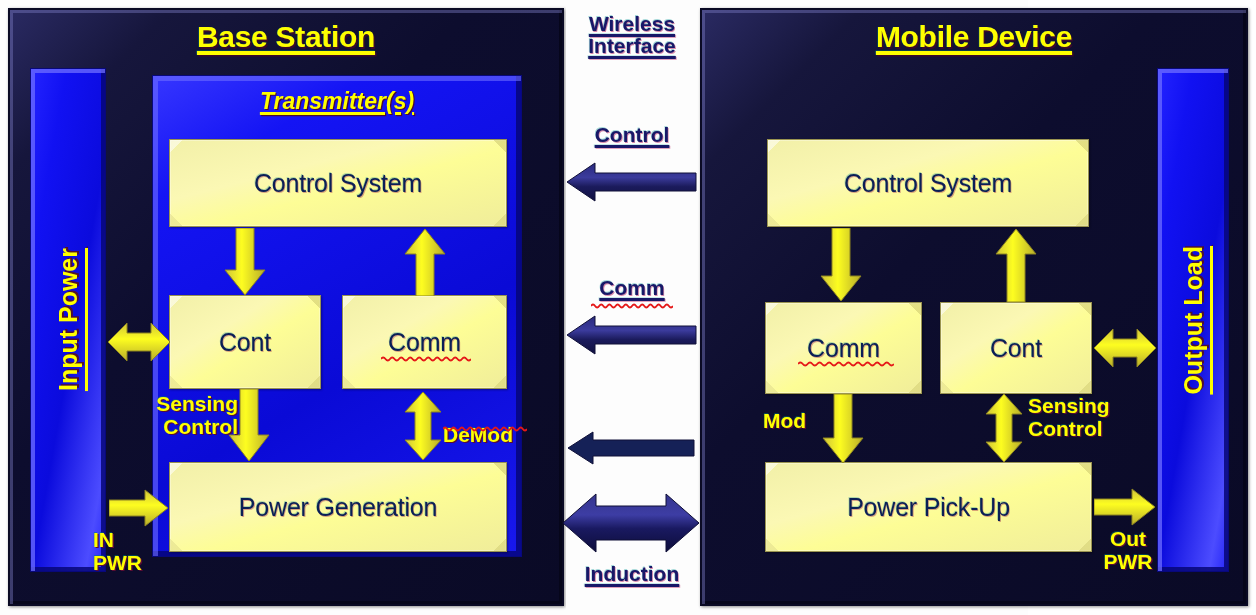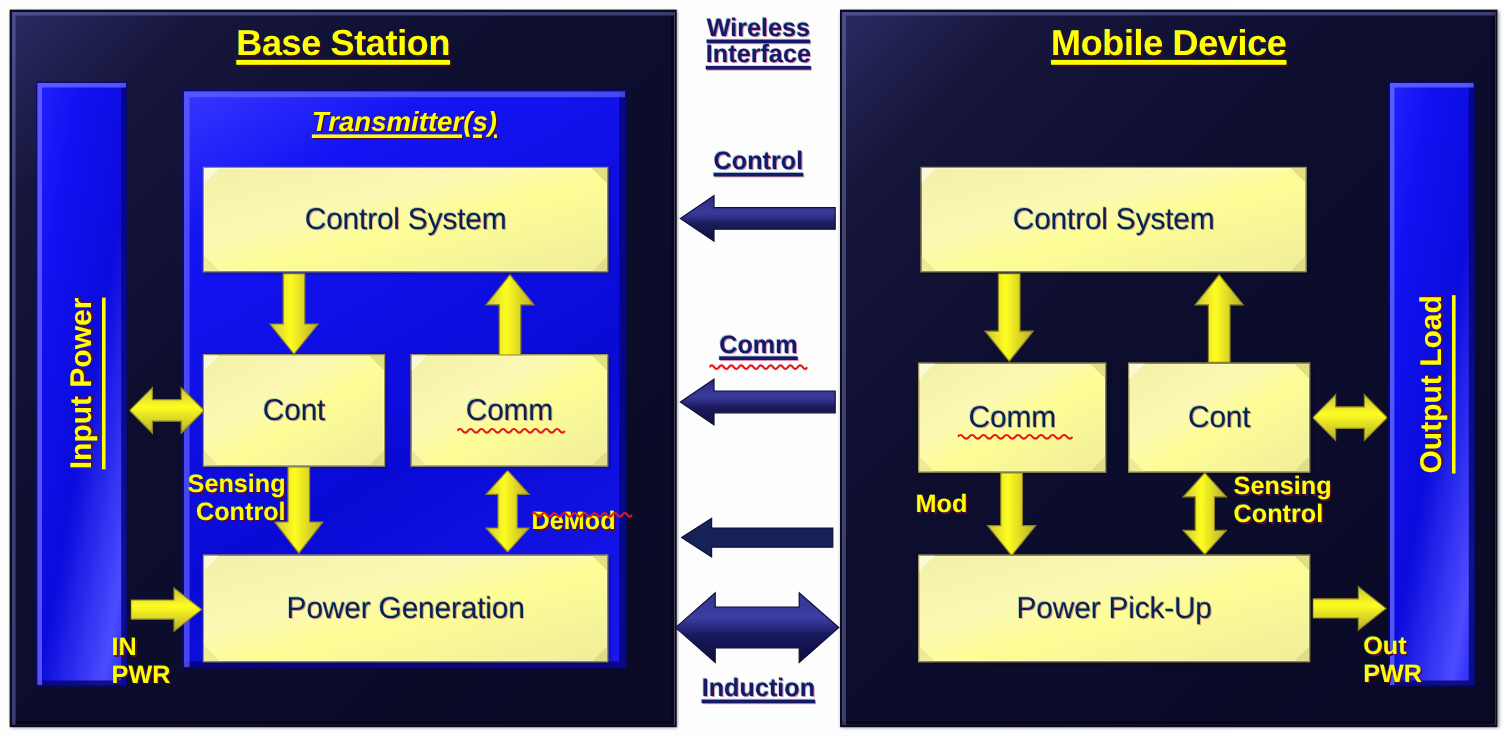--- a/index.html
+++ b/index.html
@@ -423,16 +423,16 @@
         <stop offset="100%" stop-color="#b8ad2a"></stop>
           </linearGradient>
         </defs>
       <polygon points="0,12 38,12 38,2 61,20 38,38 38,28 0,28" fill="url(#gy12)" stroke="#8d8420" stroke-width="1"></polygon>
     </svg>
   </div>
 
   <div class="cap" style="left:763px; top:409px;">Mod</div>
   <div class="cap" style="left:1028px; top:394px; width:116px;">Sensing
 Control</div>
-  <div class="cap" style="left:1136px; top:527px; width:72px; text-align:left;">Out
+  <div class="cap" style="left:1092px; top:527px; width:72px; text-align:center;">Out
 PWR</div>
 
 </div>
 
 </body></html>

